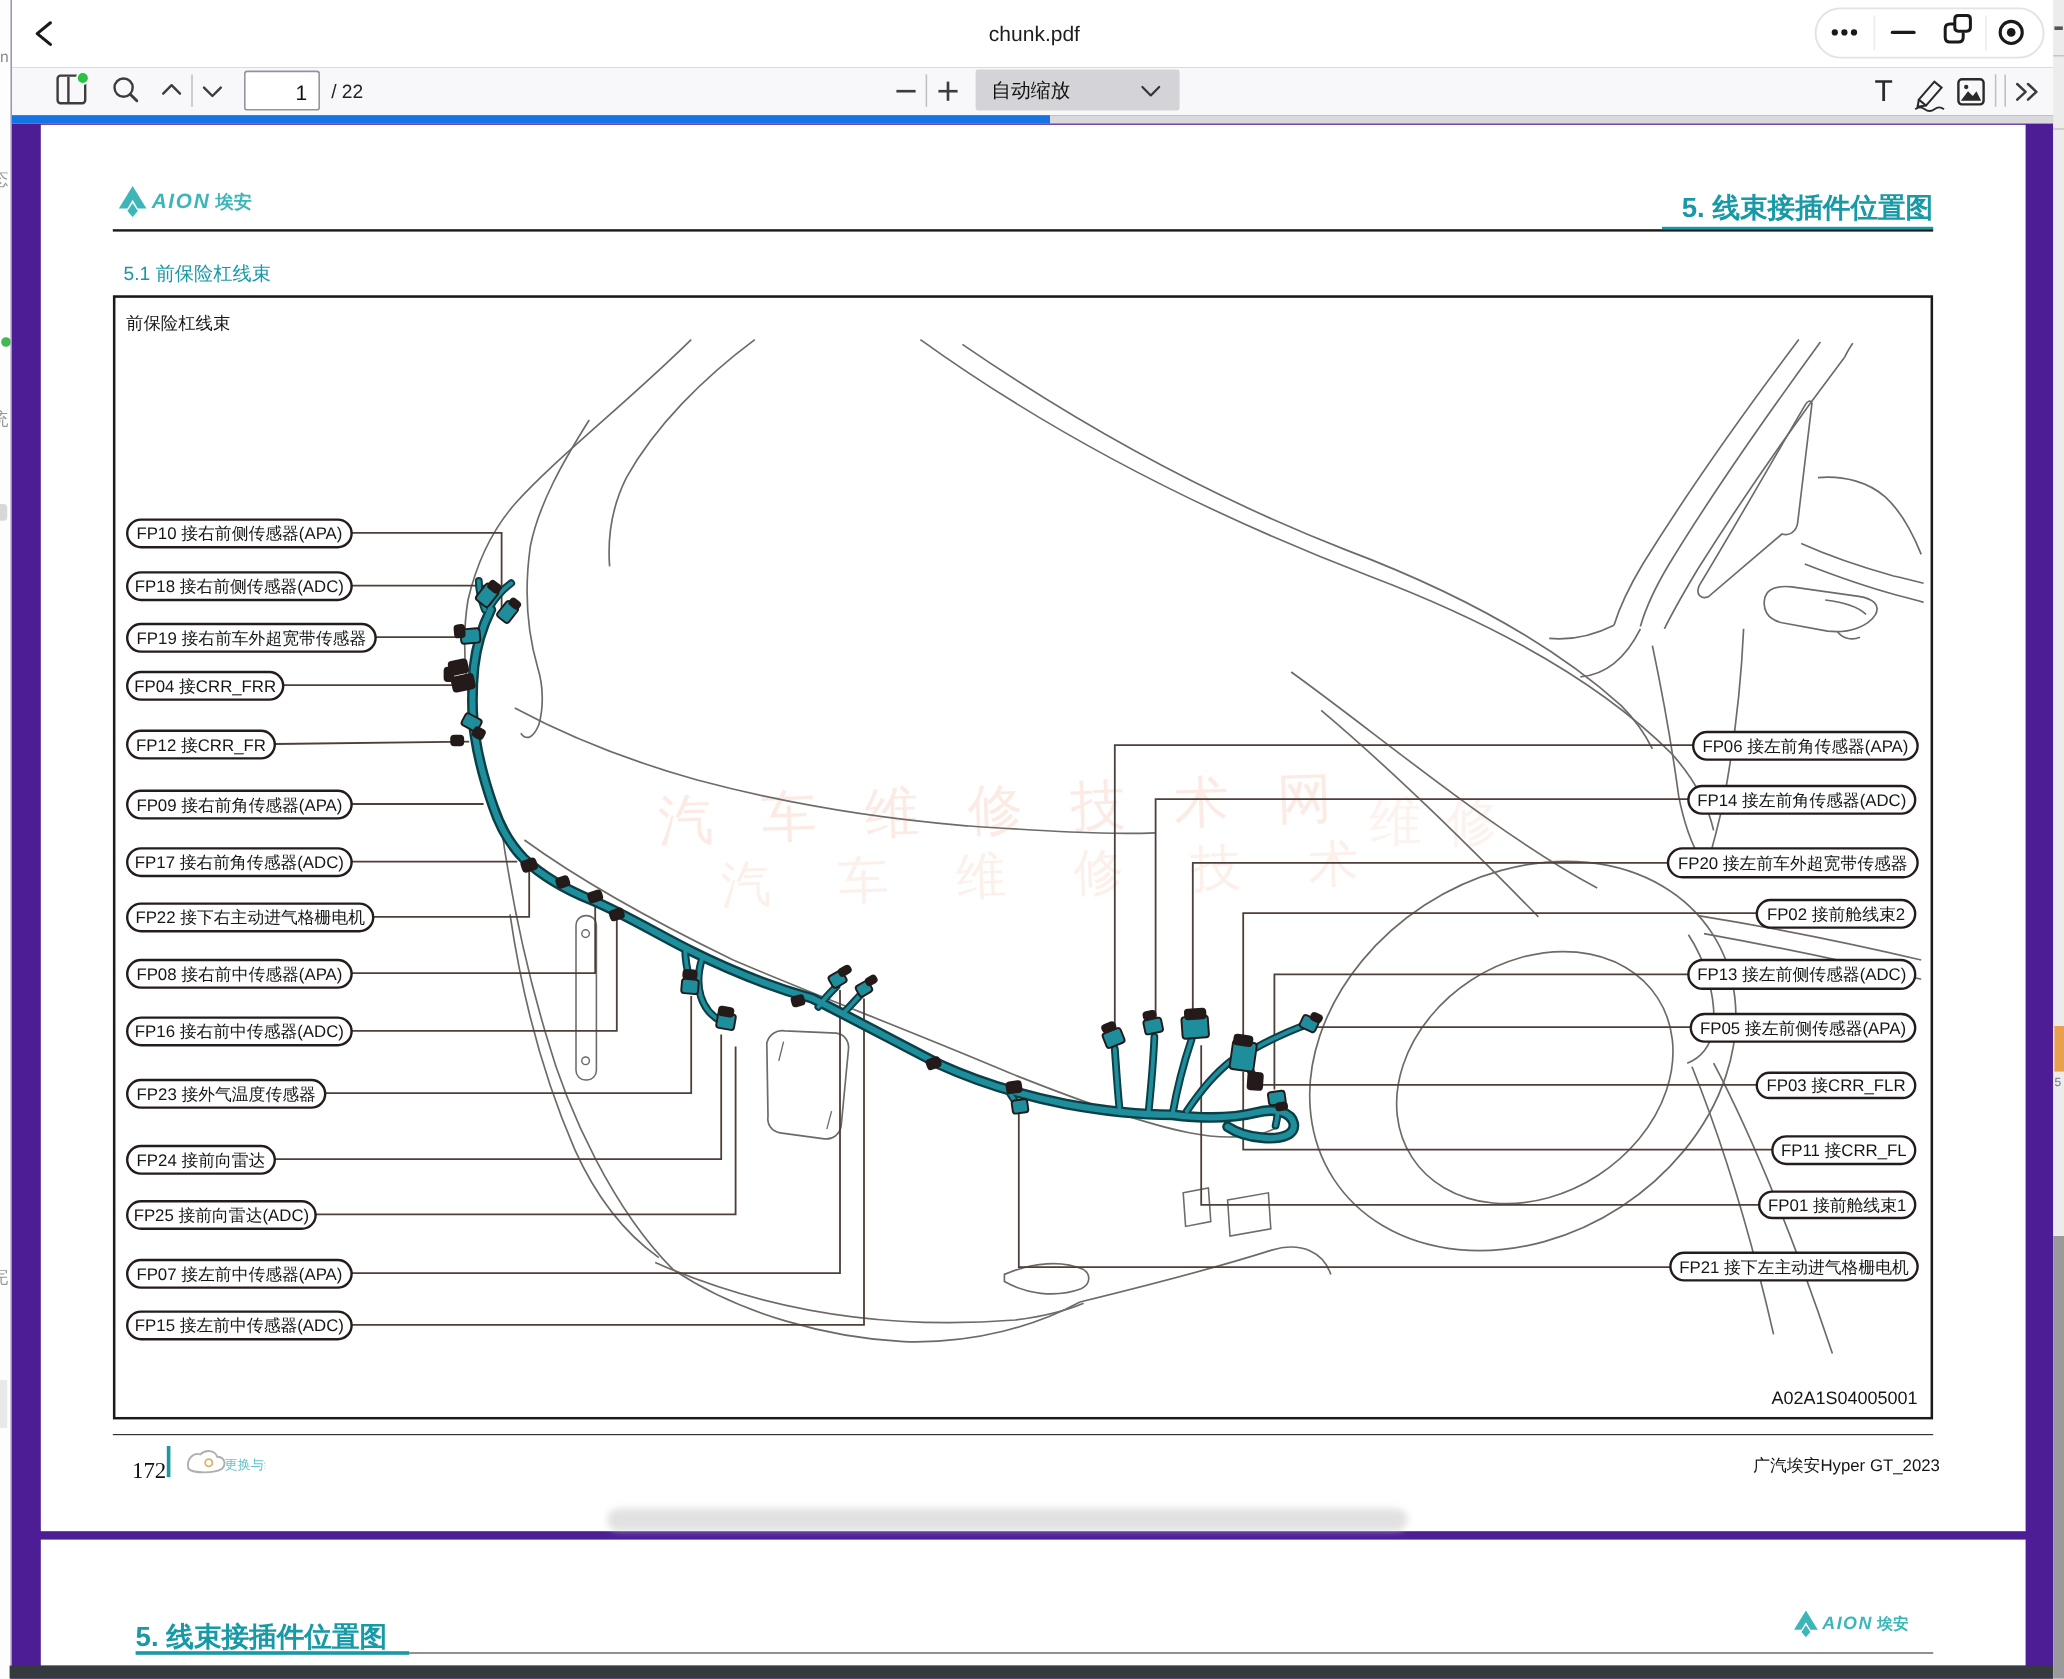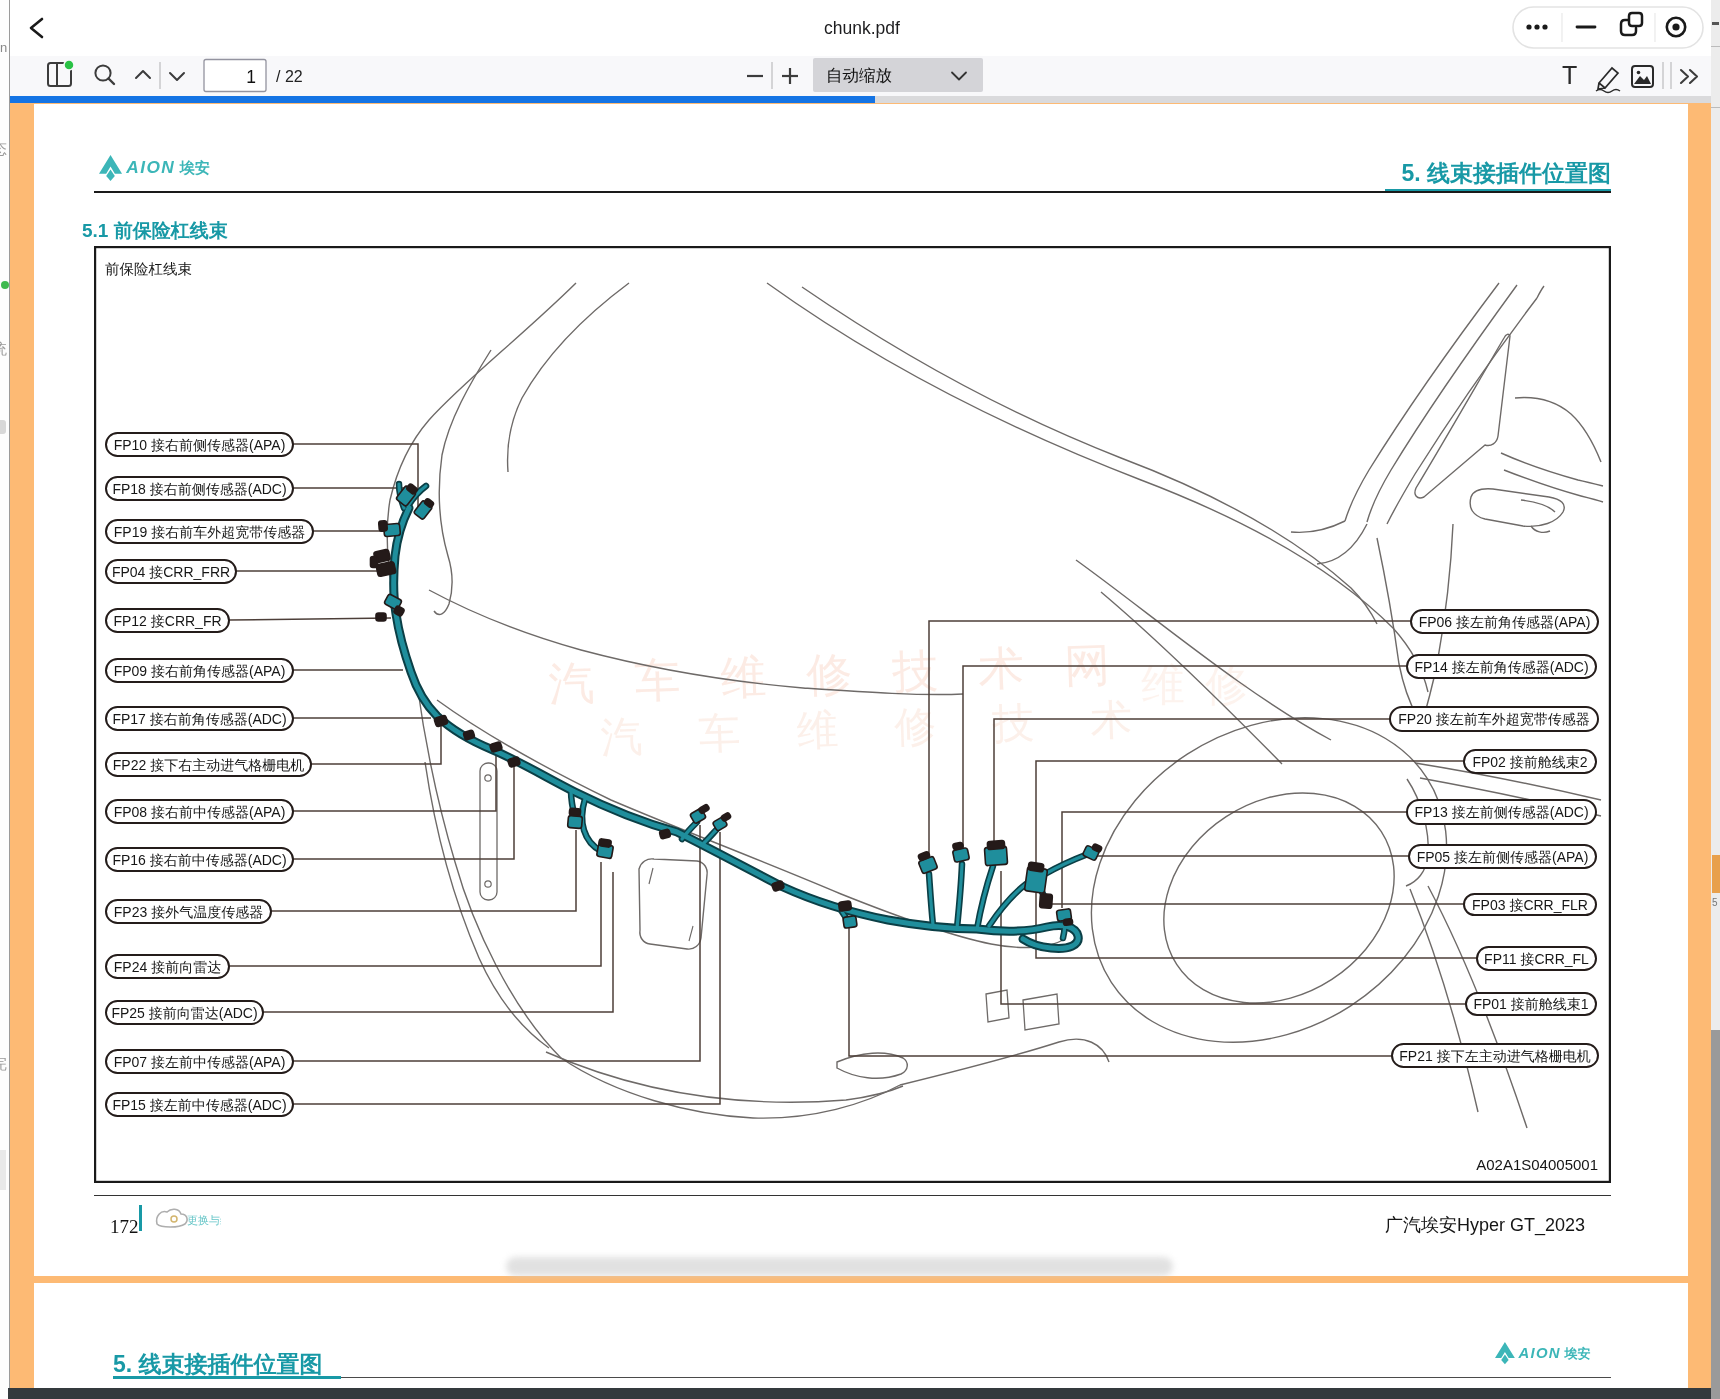--- a/index.html
+++ b/index.html
@@ -10,39 +10,39 @@
 <div class="abs" style="left:0;top:0;width:9px;height:1399px;background:#fdfdfd;overflow:hidden">
   <div class="abs" style="left:0;top:40px;font-size:13px;color:#888">n</div>
   <div class="abs" style="left:-8px;top:140px;font-size:15px;color:#999">态</div>
   <div class="abs" style="left:1px;top:281px;width:8px;height:8px;border-radius:50%;background:#3fb950"></div>
   <div class="abs" style="left:-8px;top:340px;font-size:15px;color:#999">统</div>
   <div class="abs" style="left:-6px;top:420px;width:12px;height:14px;background:#d8d8d8;border-radius:3px"></div>
   <div class="abs" style="left:-8px;top:1055px;font-size:15px;color:#999">完</div>
   <div class="abs" style="left:-6px;top:1150px;width:12px;height:40px;background:#e9e9e9"></div>
 </div>
 
-<div class="abs" style="left:9px;top:0;width:1702px;height:1399px;background:#fdba74;border-left:1px solid #9a9a9a">
+<div class="abs" style="left:9px;top:0;width:1702px;height:1399px;background:#4c1d95;border-left:1px solid #9a9a9a">
   <div class="abs" style="left:0;top:0;width:1702px;height:56px;background:#fff"></div>
   <div class="abs" style="left:0;top:56px;width:1702px;height:40px;background:#f8f8fa"></div>
   <div class="abs" style="left:0;top:96px;width:1702px;height:7px;background:#dadadc"></div>
   <div class="abs" style="left:0;top:96px;width:865px;height:7px;background:#1574e4"></div>
 
   <div class="abs" style="left:24px;top:104px;width:1654px;height:1172px;background:#fff">
     <svg class="abs" width="146" height="32" style="left:65px;top:51px" font-family="Liberation Sans, sans-serif">
         <g transform="scale(0.72)">
           <path d="M16,0 L32,26 L22,26 L16,16 L10,26 L0,26 Z" fill="#3cb6b8"></path>
           <path d="M16,20 L22,29 L16,36 L10,29 Z" fill="#3cb6b8"></path>
           <text x="38" y="25" font-size="24" font-weight="bold" letter-spacing="2" fill="#3cb6b8" font-style="italic">AION</text>
           <text x="112" y="25" font-size="21" font-weight="bold" fill="#3cb6b8">埃安</text>
         </g>
       </svg>
     <div class="abs" style="left:1351px;top:54px;width:226px;text-align:right;font-size:23px;font-weight:bold;color:#1899a6">5. 线束接插件位置图</div>
     <div class="abs" style="left:60px;top:87px;width:1517px;height:2px;background:#1a1a1a"></div>
     <div class="abs" style="left:1351px;top:84.5px;width:226px;height:2.5px;background:#1899a6"></div>
-    <div class="abs" style="left:48px;top:114px;font-size:19px;font-weight:bold;color:#1899a6">5.1 前保险杠线束</div>
+    <div class="abs" style="left:69px;top:114px;font-size:16px;font-weight:normal;color:#1899a6">5.1 前保险杠线束</div>
     <svg width="1517" height="937" viewBox="93 246 1517 937" style="position:absolute;left:60px;top:142px" font-family="Liberation Sans, sans-serif">
 <rect x="94" y="247" width="1515" height="935" fill="#fff" stroke="#1a1a1a" stroke-width="2.4"></rect>
 <text x="104" y="274" font-size="14.5" fill="#161616">前保险杠线束</text>
 <text x="548" y="700" font-size="46" fill="rgba(242,178,150,0.26)" transform="rotate(-2 548 700)" letter-spacing="40">汽车维修技术网</text>
         <text x="600" y="752" font-size="42" fill="rgba(242,178,150,0.20)" transform="rotate(-2 600 752)" letter-spacing="56">汽车维修技术</text>
         <text x="1140" y="700" font-size="44" fill="rgba(242,178,150,0.16)" letter-spacing="20">维修</text>
 <path d="M575,283 C520,337 462,382 428,420 C408,443 396,470 389,500 C384,530 386,562 392,595 C398,630 408,660 416,684 C424,742 436,802 454,862 C472,926 510,1008 560,1058 C615,1095 690,1115 752,1118 C812,1120 864,1104 899,1085" fill="none" stroke="#6e6a68" stroke-width="1.4"></path>
         <path d="M490,350 C468,385 448,420 441,455 C436,490 438,525 447,556 C452,572 452,590 448,604 C444,614 438,618 433,611" fill="none" stroke="#6e6a68" stroke-width="1.4"></path>
         <path d="M628,283 C585,315 545,355 521,398 C510,420 505,445 507,472" fill="none" stroke="#6e6a68" stroke-width="1.4"></path>
         <path d="M766,283 C880,365 1010,430 1140,480 C1240,518 1330,566 1392,628 C1410,648 1422,670 1427,692" fill="none" stroke="#6e6a68" stroke-width="1.4"></path>
@@ -236,21 +236,21 @@
     <div class="abs" style="left:60px;top:1091px;width:1517px;height:1.4px;background:#333"></div>
     <div class="abs" style="left:76px;top:1112px;font-size:19px;color:#111;font-family:'Liberation Serif',serif">172</div>
     <div class="abs" style="left:105px;top:1101px;width:2.5px;height:26px;background:#1899a6"></div>
     <div class="abs" style="left:115px;top:1102px;width:72px;height:26px;opacity:.8">
       <svg width="72" height="26">
           <path d="M8,18 C6,10 12,4 18,6 C22,2 30,2 32,8 C38,8 40,14 36,18 C30,22 12,22 8,18 Z" fill="none" stroke="#9a9a9a" stroke-width="1.6"></path>
           <circle cx="25" cy="13" r="3" fill="none" stroke="#c8a34a" stroke-width="1.5"></circle>
           <text x="38" y="18" font-size="11" fill="#3cb6b8">更换与维修</text>
         </svg>
     </div>
-    <div class="abs" style="left:1351px;top:1109px;font-size:18px;color:#161616">广汽埃安Hyper GT_2023</div>
+    <div class="abs" style="left:1427px;top:1109px;font-size:14px;color:#161616">广汽埃安Hyper GT_2023</div>
     <div class="abs" style="left:472px;top:1153px;width:667px;height:19px;background:#c9c9c9;border-radius:10px;filter:blur(3px);opacity:.55"></div>
   </div>
 
   <div class="abs" style="left:24px;top:1283px;width:1654px;height:105px;background:#fff">
     <div class="abs" style="left:79px;top:66px;font-size:23px;font-weight:bold;color:#1899a6">5. 线束接插件位置图</div>
     <div class="abs" style="left:79px;top:93px;width:228px;height:2.5px;background:#1899a6"></div>
     <div class="abs" style="left:307px;top:93.5px;width:1270px;height:1.6px;background:#4a4a4a"></div>
     <svg class="abs" width="127" height="28" style="left:1461px;top:59px" font-family="Liberation Sans, sans-serif">
         <g transform="scale(0.62)">
           <path d="M16,0 L32,26 L22,26 L16,16 L10,26 L0,26 Z" fill="#3cb6b8"></path>

